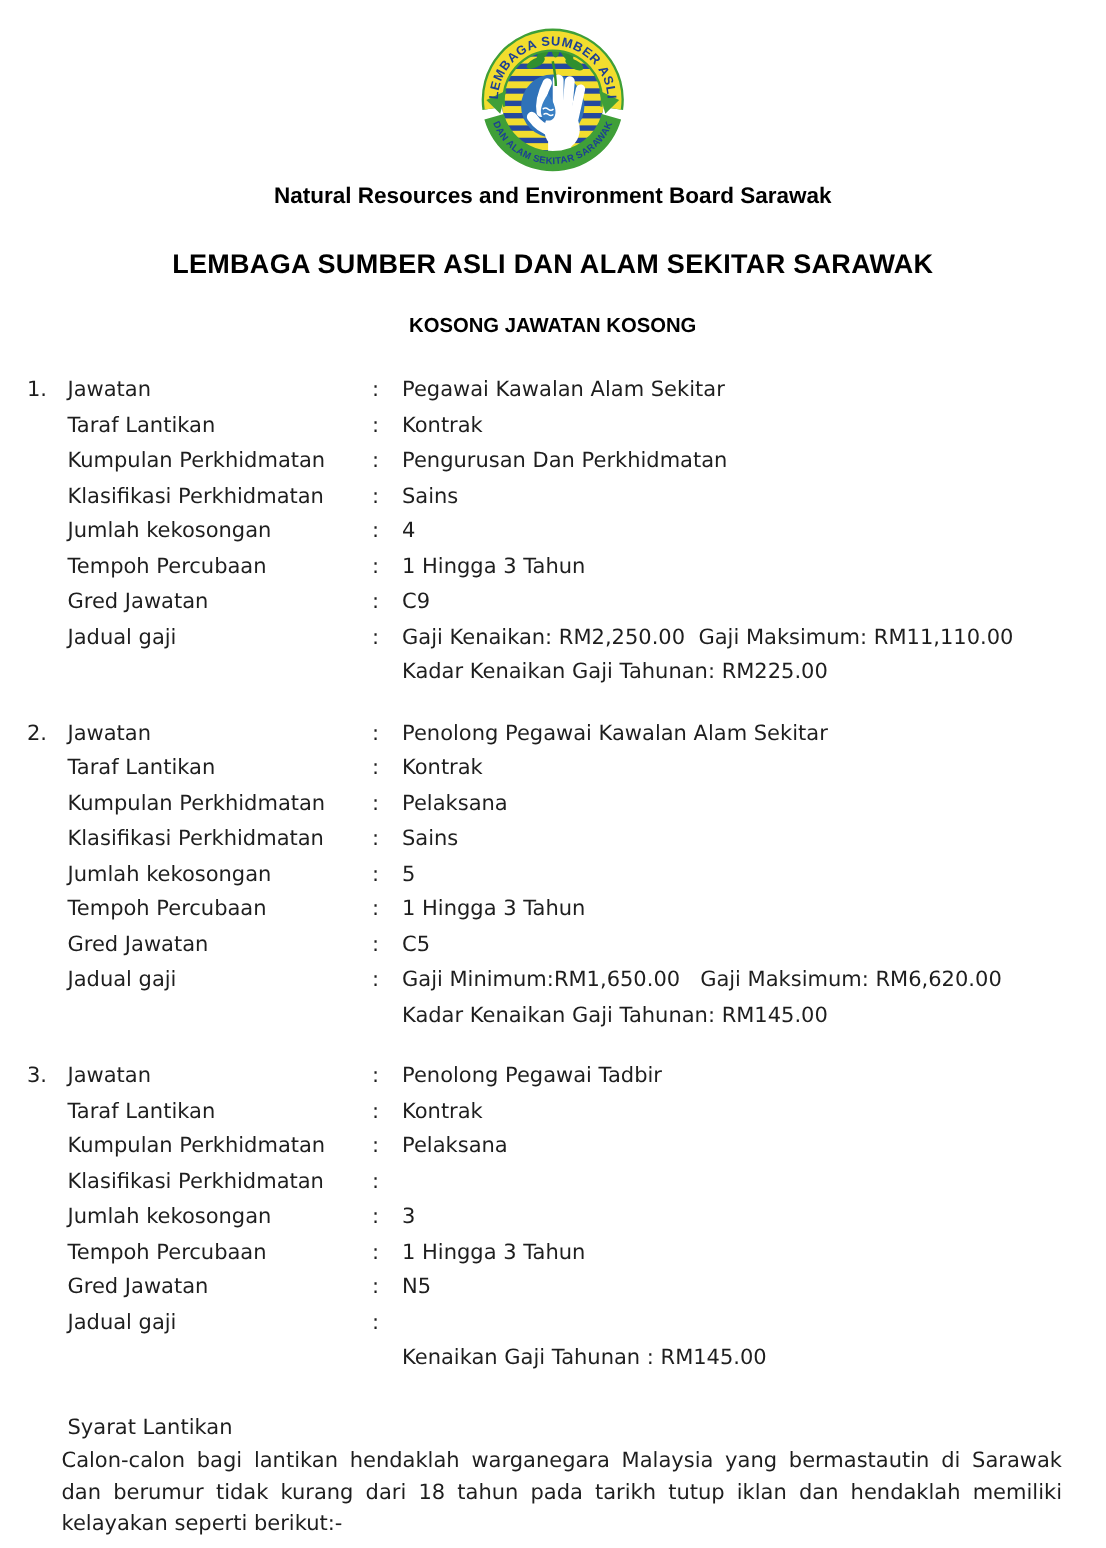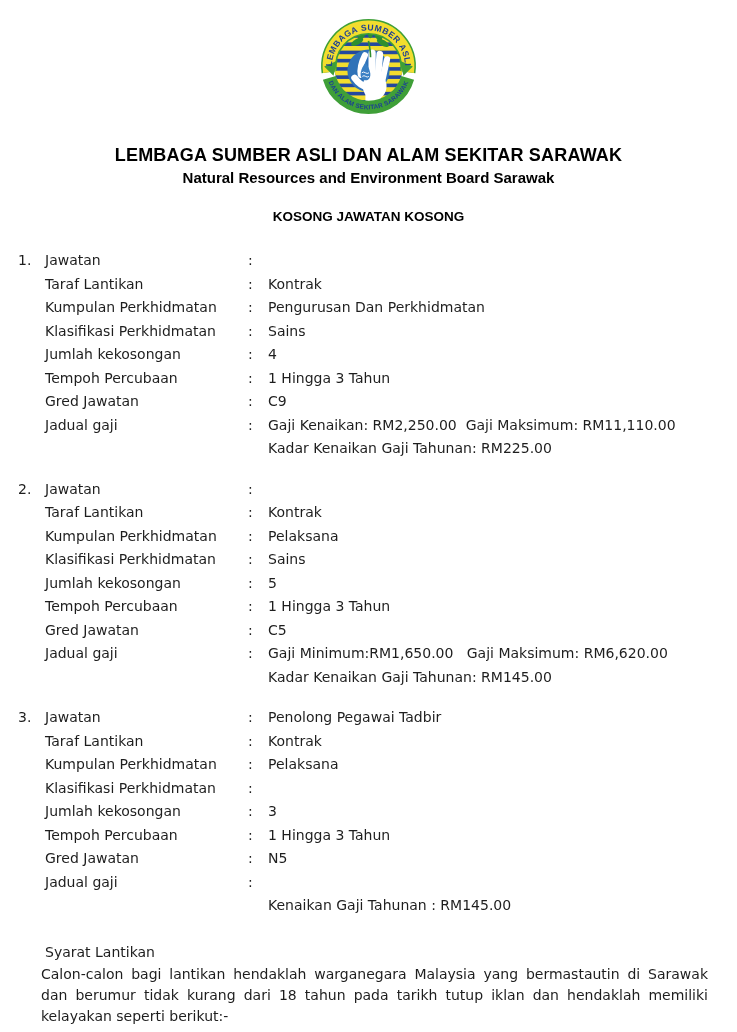--- a/index.html
+++ b/index.html
@@ -92,31 +92,32 @@
 
       <text font-size="8.3" letter-spacing="0.5" fill="#1c3f94">
         <textPath href="#arcTop" xlink:href="#arcTop" startOffset="50%" text-anchor="middle">LEMBAGA SUMBER ASLI</textPath>
       </text>
       <text font-size="6.2" letter-spacing="0.2" fill="#1c3f94">
         <textPath href="#arcBottom" xlink:href="#arcBottom" startOffset="50%" text-anchor="middle">DAN ALAM SEKITAR SARAWAK</textPath>
       </text>
     </svg>
   </div>
 
+  <div class="hdr title-en">Natural Resources and Environment Board Sarawak</div>
   <div class="hdr title-ms">LEMBAGA SUMBER ASLI DAN ALAM SEKITAR SARAWAK</div>
-  <div class="hdr title-en">Natural Resources and Environment Board Sarawak</div>
   <div class="hdr advert">KOSONG JAWATAN KOSONG</div>
 
   <div class="jobs">
 
     <section class="job">
       <div class="row">
         <span class="c-num">1.</span>
         <span class="c-label">Jawatan</span>
         <span class="c-colon">:</span>
+        <span class="c-value">Pegawai Kawalan Alam Sekitar</span>
       </div>
       <div class="row">
         <span class="c-num"></span>
         <span class="c-label">Taraf Lantikan</span>
         <span class="c-colon">:</span>
         <span class="c-value">Kontrak</span>
       </div>
       <div class="row">
         <span class="c-num"></span>
         <span class="c-label">Kumpulan Perkhidmatan</span>
@@ -159,20 +160,21 @@
           <span class="c-colon"></span>
         <span class="c-value">Kadar Kenaikan Gaji Tahunan: RM225.00</span>
       </div>
     </section>
 
     <section class="job">
       <div class="row">
         <span class="c-num">2.</span>
         <span class="c-label">Jawatan</span>
         <span class="c-colon">:</span>
+        <span class="c-value">Penolong Pegawai Kawalan Alam Sekitar</span>
       </div>
       <div class="row">
         <span class="c-num"></span>
         <span class="c-label">Taraf Lantikan</span>
         <span class="c-colon">:</span>
         <span class="c-value">Kontrak</span>
       </div>
       <div class="row">
         <span class="c-num"></span>
         <span class="c-label">Kumpulan Perkhidmatan</span>

